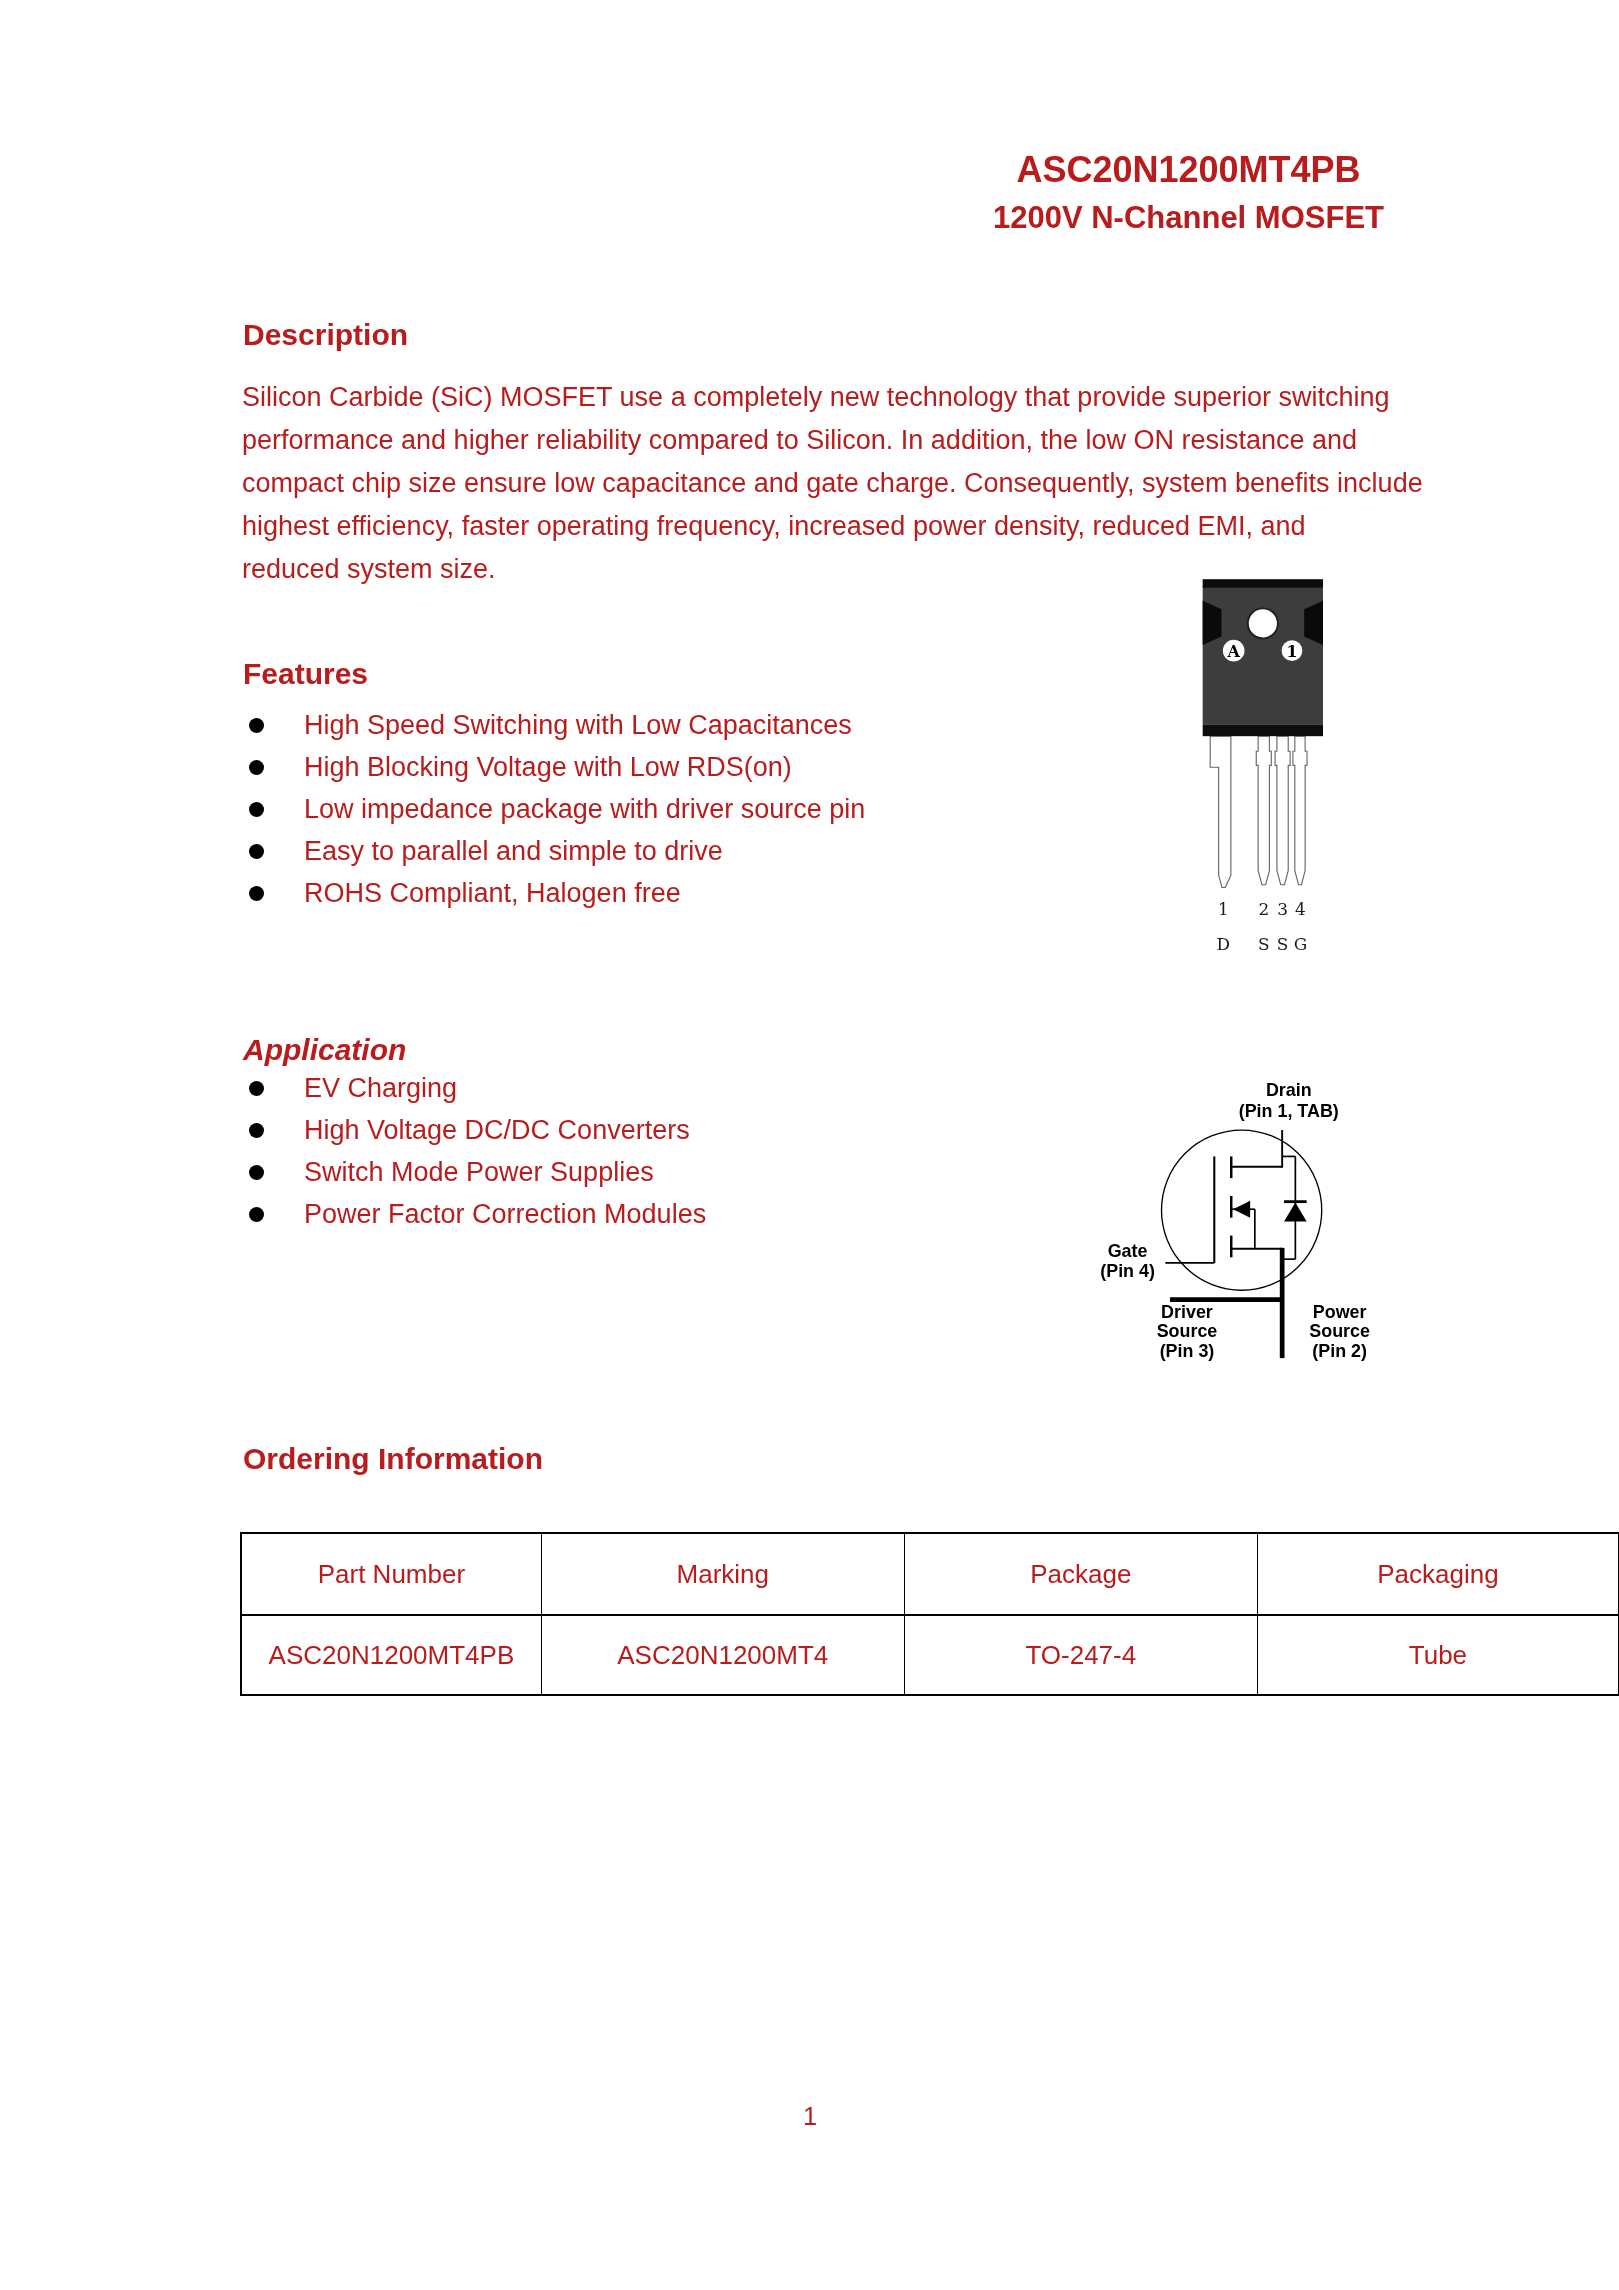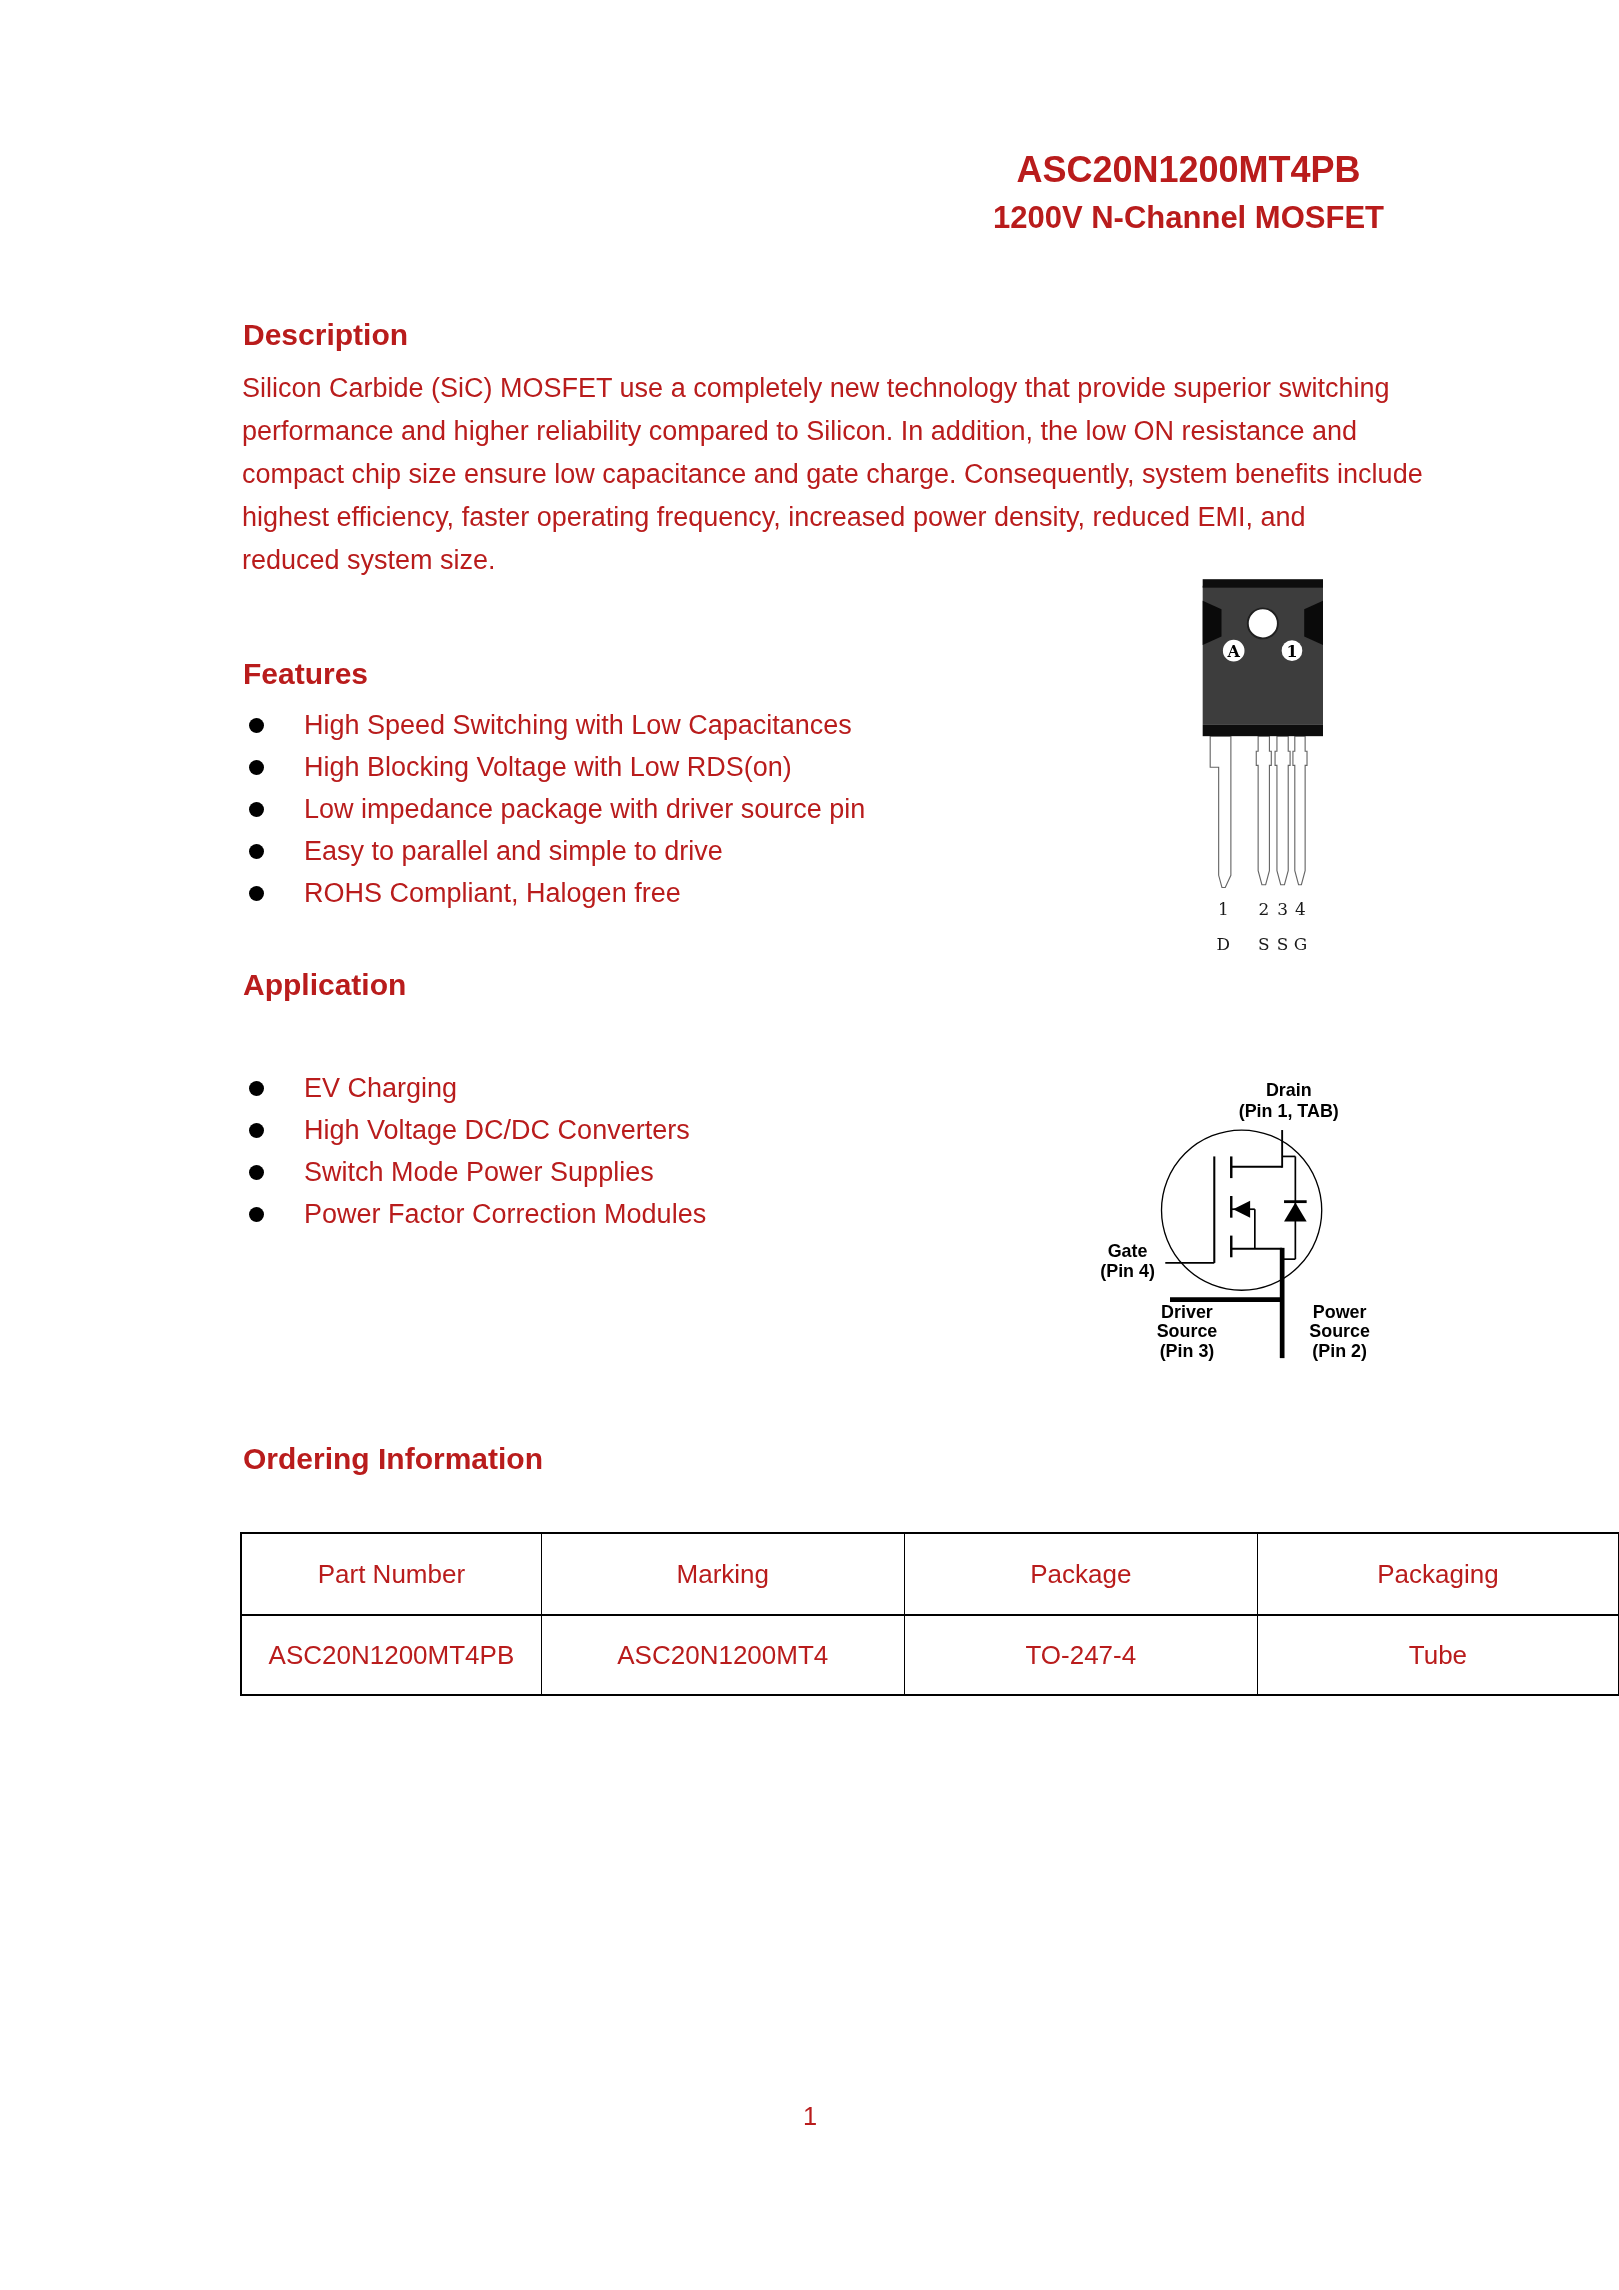--- a/index.html
+++ b/index.html
@@ -31,21 +31,21 @@
   }
   .sec-heading{
     position:absolute;
     left:243px;
     font-size:30px;
     font-weight:bold;
     white-space:nowrap;
   }
   .desc-body{
     position:absolute;
-    left:242px; top:367px;
+    left:242px; top:376px;
     width:1092px;
     font-size:27px;
   }
   .desc-body .line{
     height:43px;
     line-height:43px;
     white-space:nowrap;
   }
   .bullet-list{
     position:absolute;
@@ -180,21 +180,21 @@
     <text class="serif-label" x="44" y="372" font-size="18" fill="#1a1a1a" text-anchor="middle">1</text>
     <text class="serif-label" x="87" y="372" font-size="18" fill="#1a1a1a" text-anchor="middle">2</text>
     <text class="serif-label" x="107" y="372" font-size="18" fill="#1a1a1a" text-anchor="middle">3</text>
     <text class="serif-label" x="126" y="372" font-size="18" fill="#1a1a1a" text-anchor="middle">4</text>
     <text class="serif-label" x="44" y="410" font-size="18" fill="#1a1a1a" text-anchor="middle">D</text>
     <text class="serif-label" x="87" y="410" font-size="18" fill="#1a1a1a" text-anchor="middle">S</text>
     <text class="serif-label" x="107" y="410" font-size="18" fill="#1a1a1a" text-anchor="middle">S</text>
     <text class="serif-label" x="126" y="410" font-size="18" fill="#1a1a1a" text-anchor="middle">G</text>
   </svg>
 
-  <div class="sec-heading" style="top:968px;">Application</div>
+  <div class="sec-heading" style="top:1033px;font-style:italic;">Application</div>
   <div class="bullet-list" style="top:1067px;">
     <div class="bullet-item">
         <span class="dot"></span>
         <span class="bullet-text">EV Charging</span>
       </div>
     <div class="bullet-item">
         <span class="dot"></span>
         <span class="bullet-text">High Voltage DC/DC Converters</span>
       </div>
     <div class="bullet-item">

